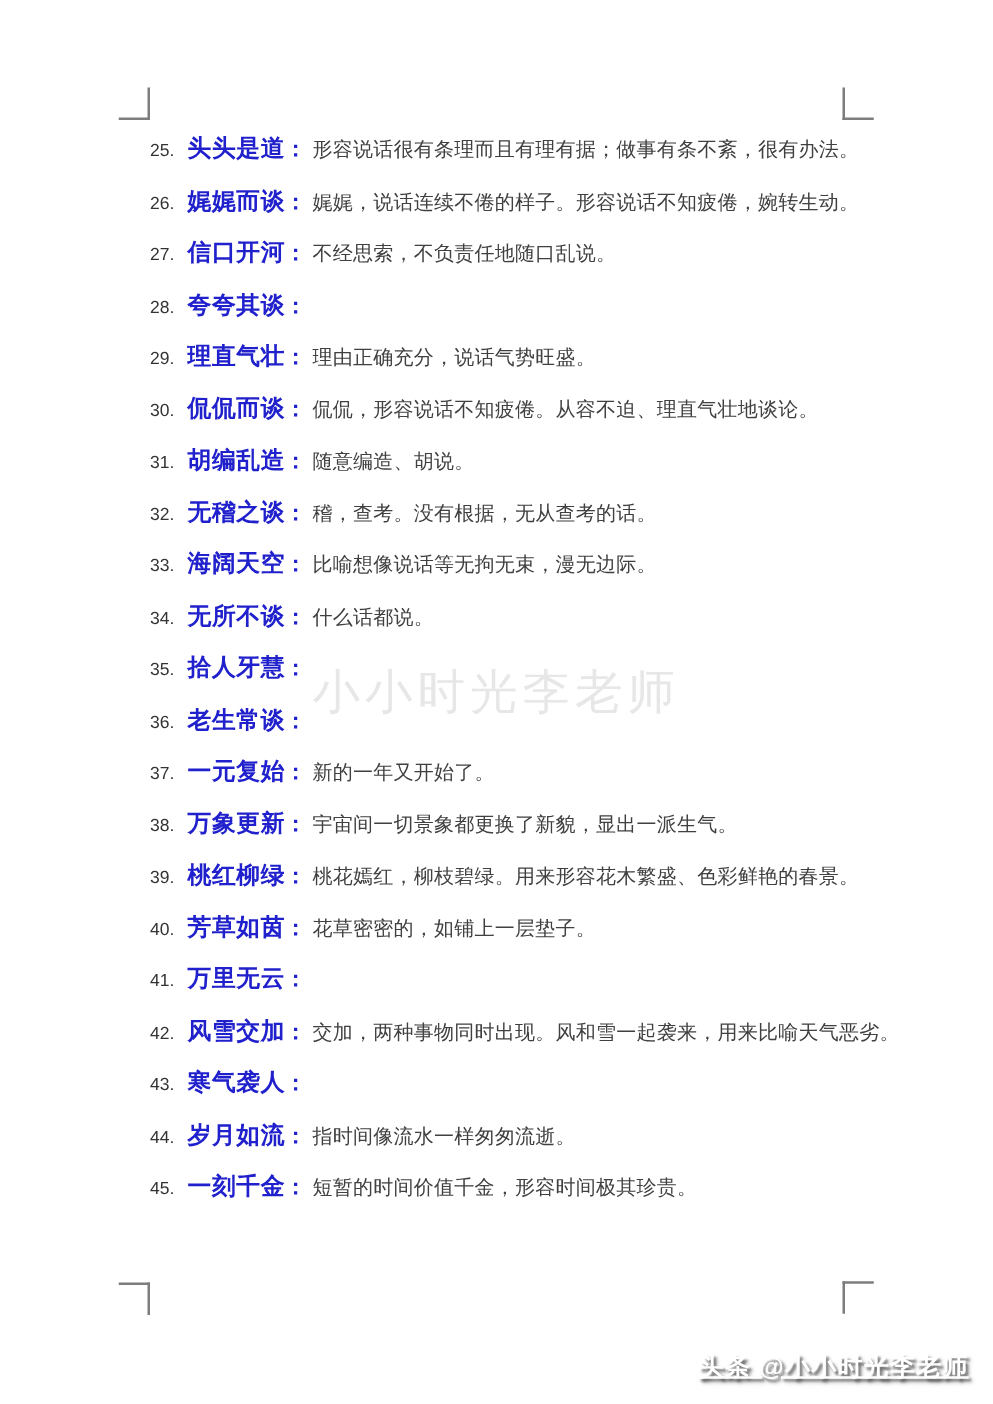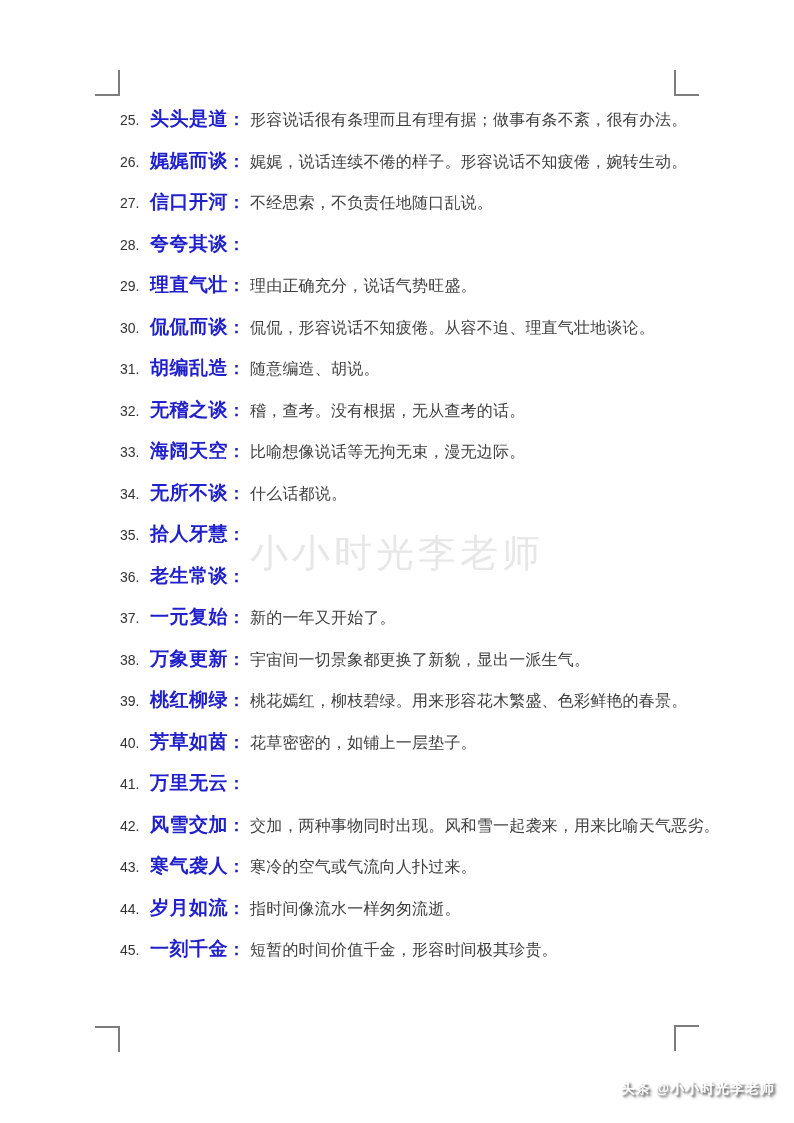--- a/index.html
+++ b/index.html
@@ -68,27 +68,28 @@
     font-size: 16px;
     color: #404040;
     letter-spacing: 0.2px;
   }
 
   
   .footer-watermark {
     position: absolute;
     top: 1080px;
     right: 19px;
-    font-size: 14px;
+    font-size: 20px;
     font-weight: 700;
     letter-spacing: 1px;
     color: #ffffff;
     text-shadow: 2px 2px 2px rgba(95,95,95,0.85), 3px 3px 3px rgba(120,120,120,0.45);
     white-space: nowrap;
     z-index: 3;
+    text-decoration: underline;
   }
 </style>
 </head>
 <body>
 
 <div class="page">
 
   <div class="crop tl"></div>
   <div class="crop tr"></div>
   <div class="crop bl"></div>
@@ -216,21 +217,20 @@
       <span class="num">42.</span>
       <span class="term">风雪交加</span>
       <span class="colon">：</span>
       <span class="def">交加，两种事物同时出现。风和雪一起袭来，用来比喻天气恶劣。</span>
     </div>
 
     <div class="entry">
       <span class="num">43.</span>
       <span class="term">寒气袭人</span>
       <span class="colon">：</span>
-      <span class="def">寒冷的空气或气流向人扑过来。</span>
     </div>
 
     <div class="entry">
       <span class="num">44.</span>
       <span class="term">岁月如流</span>
       <span class="colon">：</span>
       <span class="def">指时间像流水一样匆匆流逝。</span>
     </div>
 
     <div class="entry">

